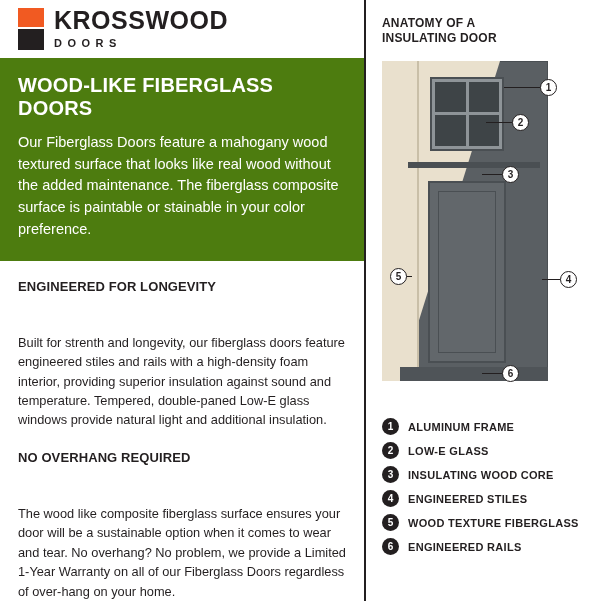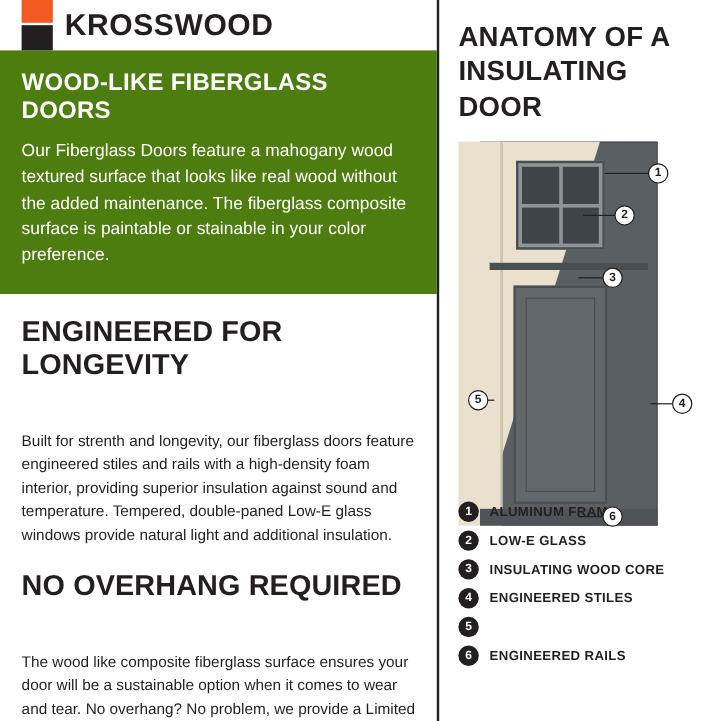--- a/index.html
+++ b/index.html
@@ -75,21 +75,21 @@
   }
   .orange-panel p {
     font-size: 14.5px;
     line-height: 1.5;
   }
 
   .section {
     padding: 14px 18px 0 18px;
   }
   .section h3 {
-    font-size: 24px;
+    font-size: 13px;
     font-weight: bold;
     color: #231f20;
     letter-spacing: 0.1px;
     margin-bottom: 9px;
   }
   .section p {
     font-size: 12.8px;
     line-height: 1.52;
     color: #231f20;
     margin-top: 39px;
@@ -105,21 +105,21 @@
   }
 
   
   .right {
     flex: 1;
     height: 601px;
     position: relative;
     padding: 16px 12px 0 16px;
   }
   .right h2 {
-    font-size: 23px;
+    font-size: 12px;
     font-weight: bold;
     color: #231f20;
     line-height: 1.28;
     letter-spacing: 0.2px;
   }
 
   
   .door-wrap {
     position: relative;
     width: 206px;
@@ -266,20 +266,21 @@
 
   <div class="left">
 
     <div class="brand-bar">
       <div class="brand-mark">
         <div class="slab-top"></div>
         <div class="slab-bot"></div>
       </div>
       <div class="brand-text">
         <div class="brand-name">KROSSWOOD</div>
+        <div class="brand-sub">DOORS</div>
       </div>
     </div>
 
     <div class="orange-panel">
       <h2>WOOD-LIKE FIBERGLASS DOORS</h2>
       <p>Our Fiberglass Doors feature a mahogany wood textured surface that looks like real wood without the added maintenance. The fiberglass composite surface is paintable or stainable in your color preference.</p>
     </div>
 
     <div class="section sec-2">
       <h3>ENGINEERED FOR LONGEVITY</h3>
@@ -354,20 +355,21 @@
       <div class="legend-row">
         <div class="legend-num">3</div>
         <div class="legend-label">INSULATING WOOD CORE</div>
       </div>
       <div class="legend-row">
         <div class="legend-num">4</div>
         <div class="legend-label">ENGINEERED STILES</div>
       </div>
       <div class="legend-row">
         <div class="legend-num">5</div>
+        <div class="legend-label">WOOD TEXTURE FIBERGLASS</div>
       </div>
       <div class="legend-row">
         <div class="legend-num">6</div>
         <div class="legend-label">ENGINEERED RAILS</div>
       </div>
     </div>
 
   </div>
 </div>
 

